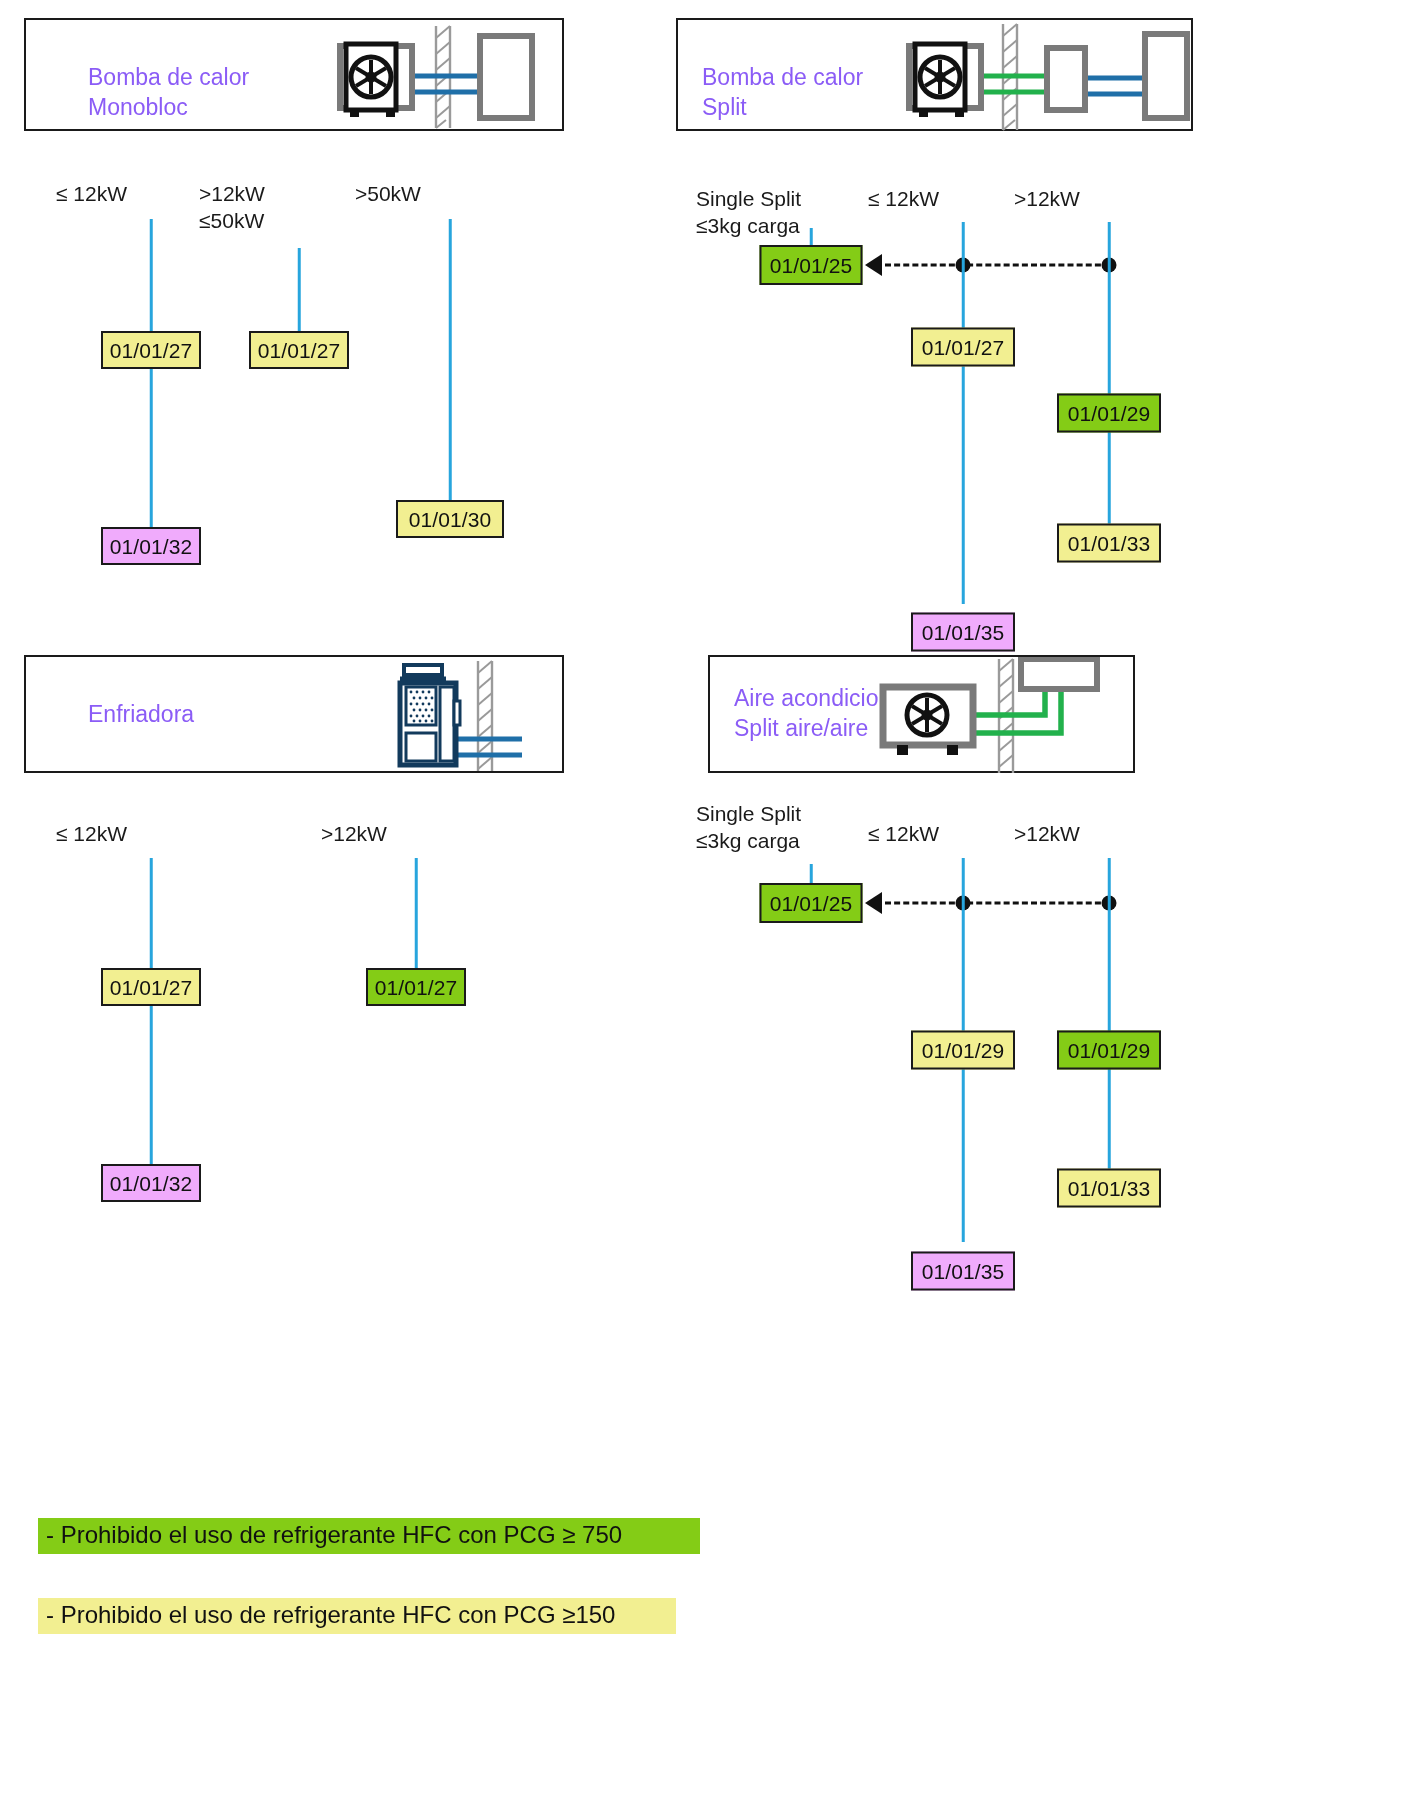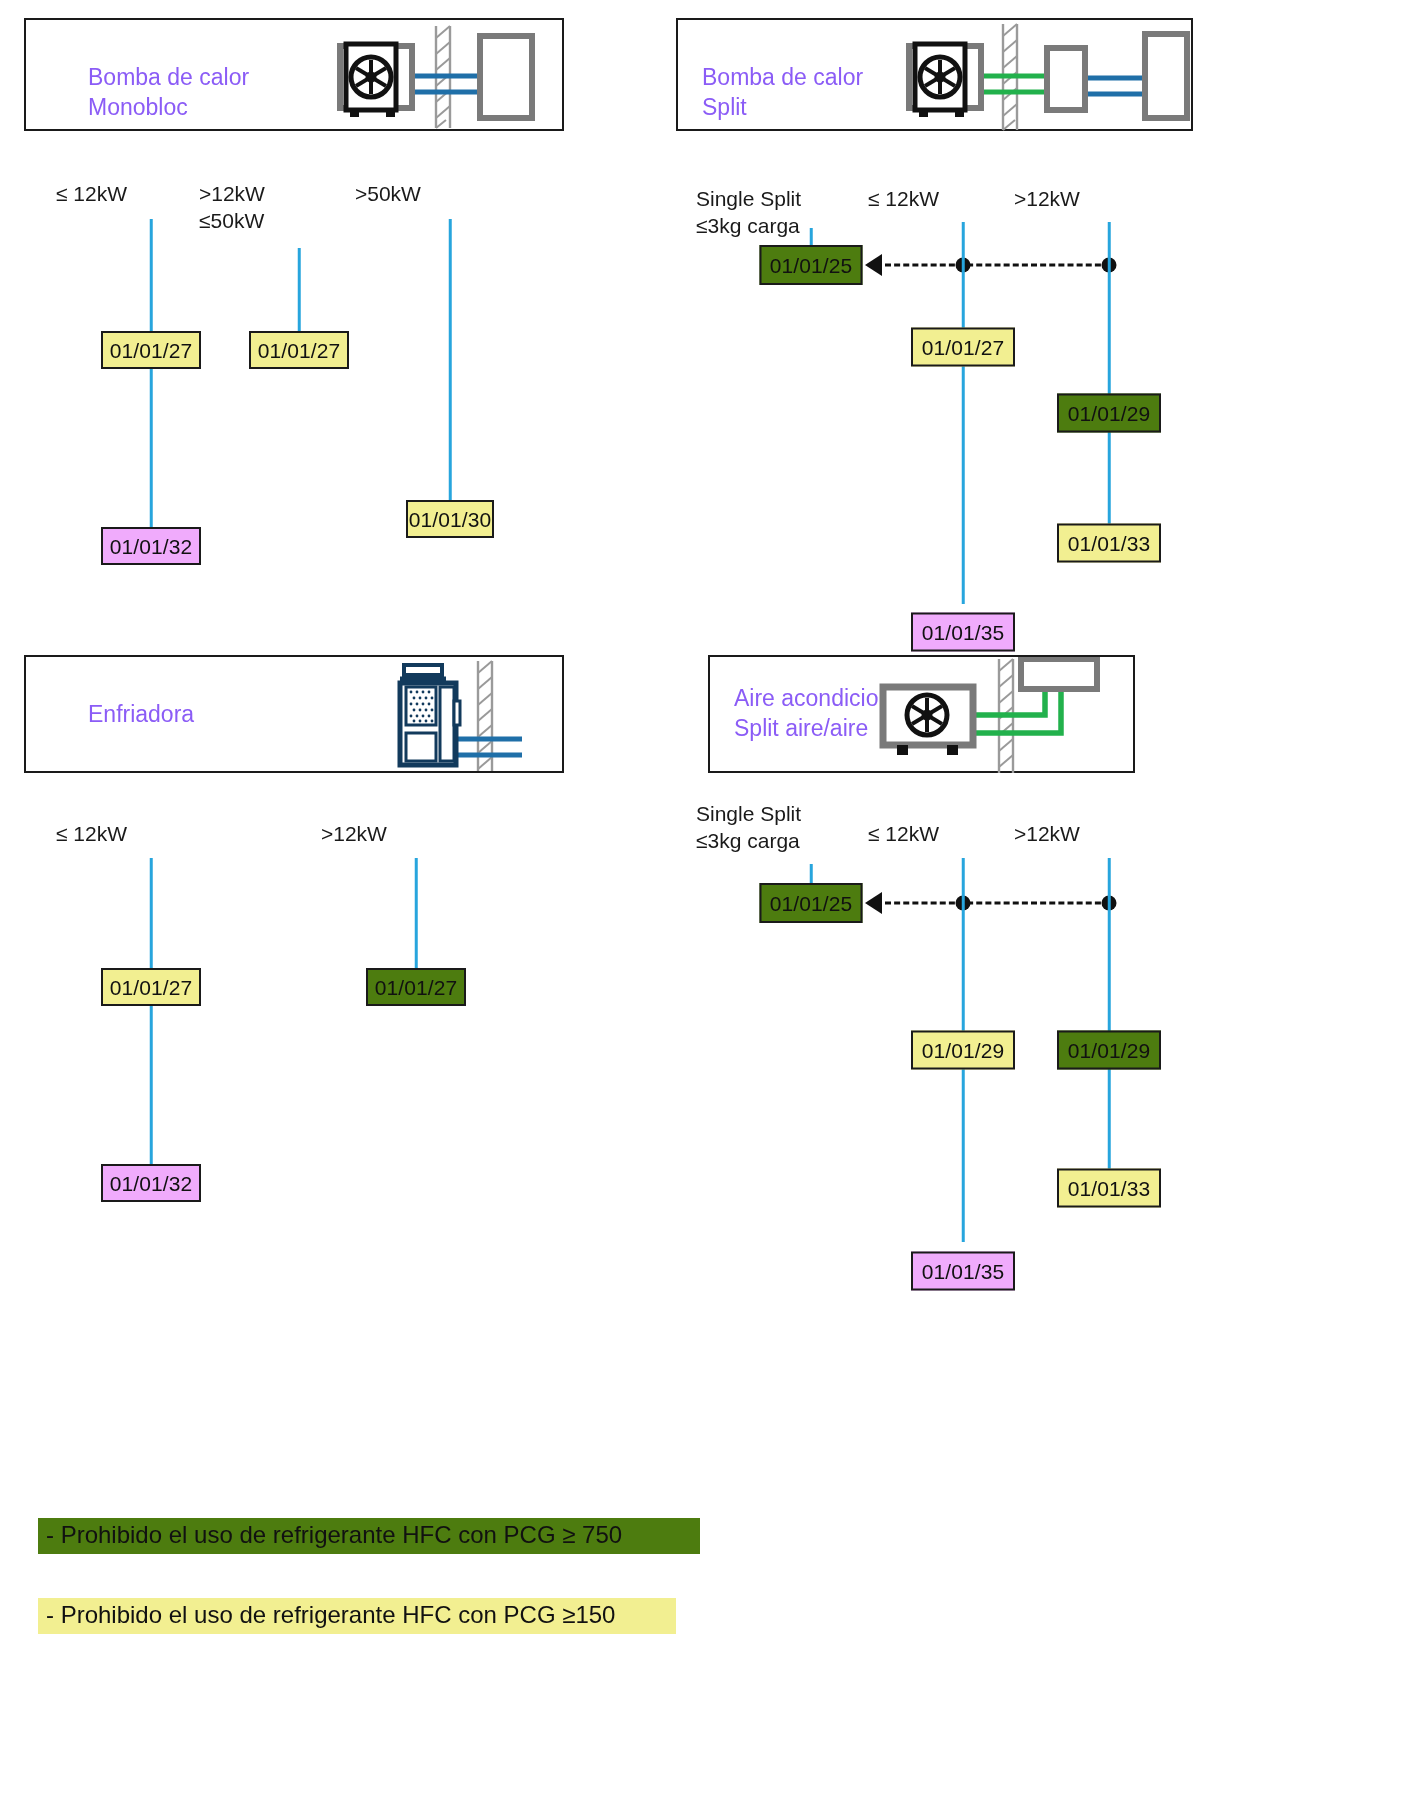--- a/index.html
+++ b/index.html
@@ -85,21 +85,21 @@
     box-sizing: border-box;
     font-size: 21px;
     line-height: 1;
     color: #111111;
     display: flex;
     align-items: center;
     justify-content: center;
     transform: translate(-50%, -50%);
     letter-spacing: .1px;
   }
-  .c-red    { background: #4d7c0f; }
+  .c-red    { background: #84cc16; }
   .c-yellow { background: #f2ef91; }
   .c-green  { background: #f0abfc; margin-top: 28px; }
 
   
   .legend-row {
     position: absolute;
     font-size: 24px;
     line-height: 1.05;
     color: #111111;
     padding: 6px 10px 8px 8px;
@@ -163,21 +163,21 @@
   <div class="date-box c-yellow" style="left:151px; top:350px; width:100px; height:38px;">01/01/27</div>
   <div class="date-box c-green" style="left:151px; top:518px; width:100px; height:38px;">01/01/32</div>
 
   <div class="col-label" style="left:299px; top:180px; width:200px;">&gt;12kW
 ≤50kW</div>
   <div class="axis" style="left:299px; top:248px; height:84px;"></div>
   <div class="date-box c-yellow" style="left:299px; top:350px; width:100px; height:38px;">01/01/27</div>
 
   <div class="col-label" style="left:450px; top:180px; width:190px;">&gt;50kW</div>
   <div class="axis" style="left:450px; top:219px; height:284px;"></div>
-  <div class="date-box c-yellow" style="left:450px; top:519px; width:88px; height:38px;">01/01/30</div>
+  <div class="date-box c-yellow" style="left:450px; top:519px; width:108px; height:38px;">01/01/30</div>
 
   <div class="banner" style="left:676px; top:18px; width:517px; height:113px;">
     <div class="banner-title" style="left:24px; top:42px;">Bomba de calor
 Split</div>
     <div class="banner-art" style="width:290px;">
       <svg viewBox="0 0 290 113" width="290" height="113">
 
         <g stroke="#9a9a9a" stroke-width="2.4">
           <line x1="102" y1="4" x2="102" y2="110"></line>
           <line x1="116" y1="4" x2="116" y2="110"></line>

